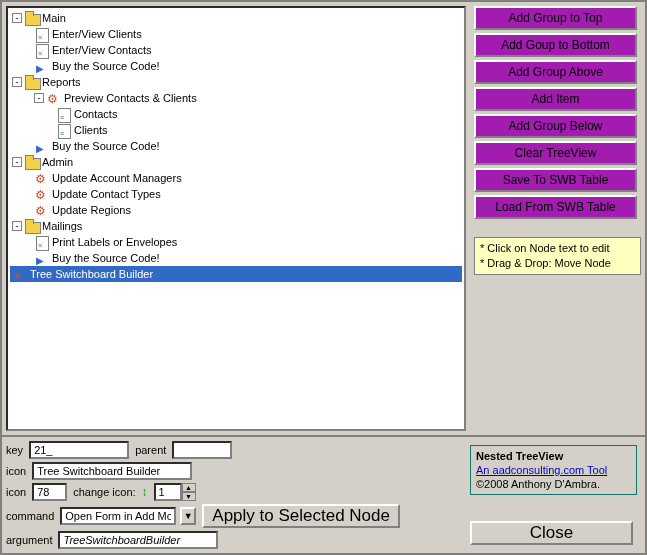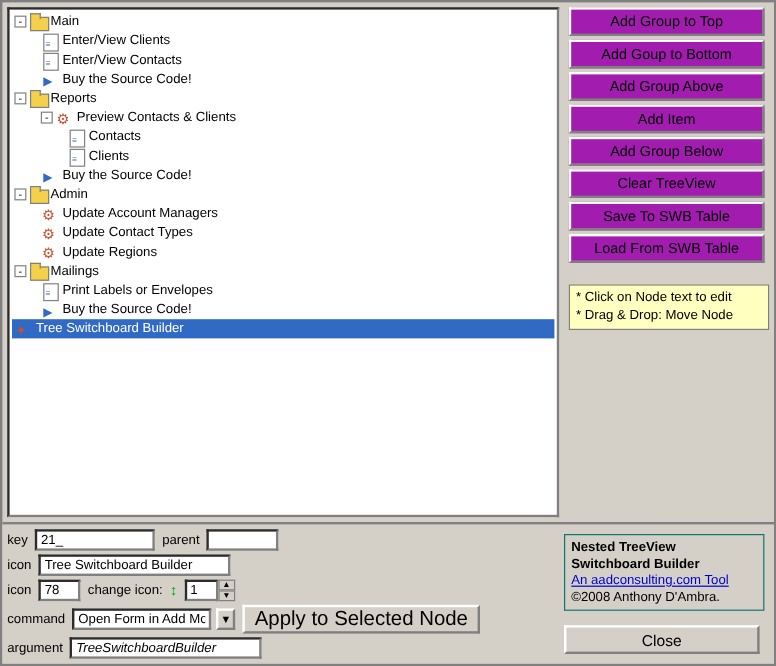--- a/index.html
+++ b/index.html
@@ -300,21 +300,21 @@
     }
 
     .close-btn {
       width: 163px;
       height: 24px;
       background: #d4d0c8;
       border: 2px solid;
       border-color: #ffffff #808080 #808080 #ffffff;
       cursor: pointer;
       font-family: "MS Sans Serif", Arial, sans-serif;
-      font-size: 13px;
+      font-size: 17px;
       margin-top: auto;
     }
 
     .command-row {
       display: flex;
       align-items: center;
       gap: 4px;
     }
 
     .dropdown-arrow {
@@ -475,20 +475,19 @@
 
       <div style="display:flex; align-items:center; gap:6px;">
         <span class="form-label">argument</span>
         <input type="text" class="input-argument" value="TreeSwitchboardBuilder" id="arg-inp" style="">
       </div>
     </div>
 
     <div class="info-panel">
       <div class="info-box">
         <div class="title">Nested TreeView</div>
-        <div class="title">Switchboard Builder</div>
         <div class="info-link">An aadconsulting.com Tool</div>
         <div>©2008 Anthony D'Ambra.</div>
       </div>
       <button class="close-btn">Close</button>
     </div>
   </div>
 </div>
 
 </body></html>

